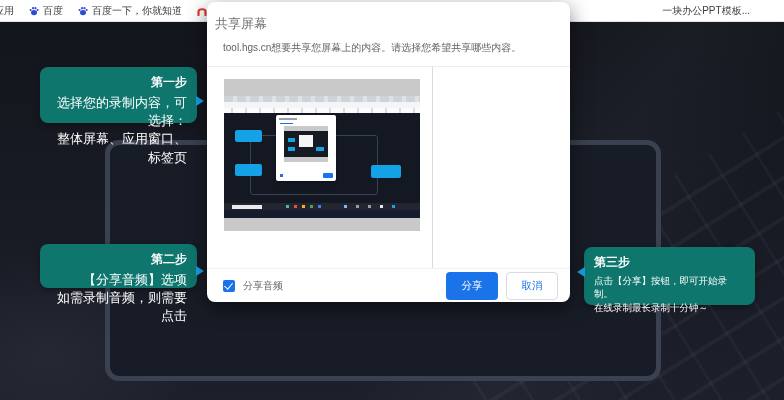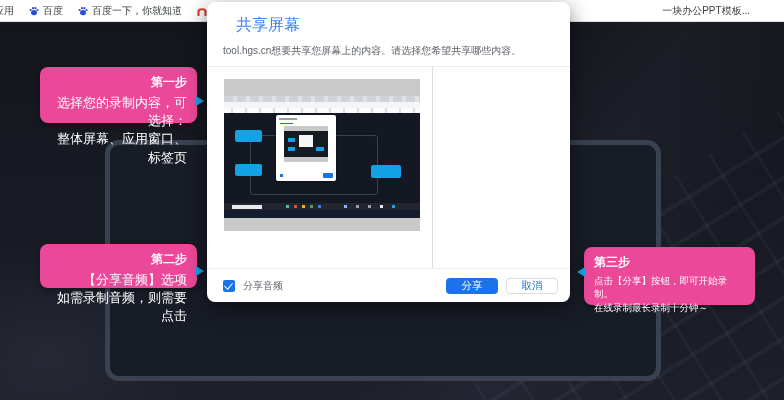--- a/index.html
+++ b/index.html
@@ -34,21 +34,21 @@
     background:#ffffff; border-bottom:1px solid #e4e6e8;
     display:flex; align-items:center; font-size:10px; color:#3c4043;
   }
   .bm-left { display:flex; align-items:center; gap:15px; margin-left:-6px; white-space:nowrap; }
   .bm-right { position:absolute; right:34px; top:0; height:22px; display:flex; align-items:center; gap:16px; white-space:nowrap; }
   .bm-item { display:flex; align-items:center; gap:4px; cursor:pointer; }
   .bm-item svg { display:block; }
 
   
   .callout {
-    position:absolute; z-index:10; background:#ec4899; border-radius:8px;
+    position:absolute; z-index:10; background:#0f766e; border-radius:8px;
     color:#fff; padding:7px 10px 5px; box-shadow:0 2px 6px rgba(0,0,0,.35);
   }
   .callout .ct { font-size:12px; font-weight:bold; margin-bottom:3px; }
   .callout .cl { font-size:13px; line-height:1.4; }
   #callout-1 { left:40px; top:67px; width:157px; height:56px; text-align:right; }
   #callout-2 { left:40px; top:244px; width:157px; height:44px; text-align:right; }
   #callout-3 { left:584px; top:247px; width:171px; height:58px; text-align:left; font-size:9.5px;}
   #callout-3 .cl { font-size:9.5px; }
   #callout-1::after, #callout-2::after {
     content:""; position:absolute; right:-7px; width:0; height:0;
@@ -58,21 +58,21 @@
   #callout-3::before {
     content:""; position:absolute; left:-7px; top:20px; width:0; height:0;
     border-right:8px solid #14a1e6; border-top:5px solid transparent; border-bottom:5px solid transparent;
   }
 
   
   .dialog {
     position:absolute; left:207px; top:2px; width:363px; height:300px; z-index:20;
     background:#fff; border-radius:8px; box-shadow:0 6px 20px rgba(0,0,0,.5);
   }
-  .dlg-title { margin:13px 29px 0; font-size:16px; color:#3b82f6; }
+  .dlg-title { margin:13px 8px 0; font-size:13px; color:#737373; }
   .dlg-sub { margin:8px 16px 0; font-size:10px; color:#5f6368; white-space:nowrap; }
   .dlg-tabs { display:flex; margin-top:7px; height:20px; }
   .dlg-tab { flex:1; text-align:center; font-size:10.5px; color:#3c4043; line-height:18px; cursor:pointer; border-bottom:2px solid transparent; }
   .dlg-tab.active { color:#1a73e8; border-bottom-color:#1a73e8; }
   .dlg-content { position:absolute; left:0; right:0; top:64px; bottom:34px; border-top:1px solid #ececec; background:#fff; }
   .dlg-divider { position:absolute; left:225px; top:0; bottom:0; width:1px; background:#dadce0; }
 
   
   .thumb { position:absolute; left:17px; top:12px; width:196px; height:152px; background:#c9c9c9; cursor:pointer; }
   .shot { position:absolute; left:0; top:17px; width:196px; height:122px; background:#161a23; }
@@ -98,21 +98,21 @@
   .s-task-search { position:absolute; left:8px; top:1.5px; width:30px; height:4px; background:#e8eaed; }
   .s-ico { position:absolute; top:2px; width:3px; height:3px; }
   .s-strip { height:8px; background:#141c2e; }
 
   
   .dlg-footer { position:absolute; left:0; right:0; bottom:0; height:34px; display:flex; align-items:center; padding:0 12px 0 16px; border-top:1px solid #f0f0f0; }
   .chk { width:12px; height:12px; background:#1a73e8; border-radius:2px; position:relative; cursor:pointer; }
   .chk::after { content:""; position:absolute; left:3px; top:1px; width:4px; height:7px; border:solid #fff; border-width:0 1.5px 1.5px 0; transform:rotate(40deg); }
   .chk-label { font-size:10px; color:#5f6368; margin-left:8px; }
   .btns { margin-left:auto; display:flex; gap:8px; }
-  .btn { min-width:52px; height:16px; border-radius:4px; font-size:10.5px; display:flex; align-items:center; justify-content:center; cursor:pointer; padding:0 10px; }
+  .btn { min-width:52px; height:28px; border-radius:4px; font-size:10.5px; display:flex; align-items:center; justify-content:center; cursor:pointer; padding:0 10px; }
   .btn-primary { background:#1a73e8; color:#fff; }
   .btn-secondary { background:#fff; color:#1a73e8; border:1px solid #dadce0; }
 </style>
 </head>
 <body>
 
 <div id="stage">
 
   <div class="bg"></div>
   <div class="bg-keyboard"></div>

